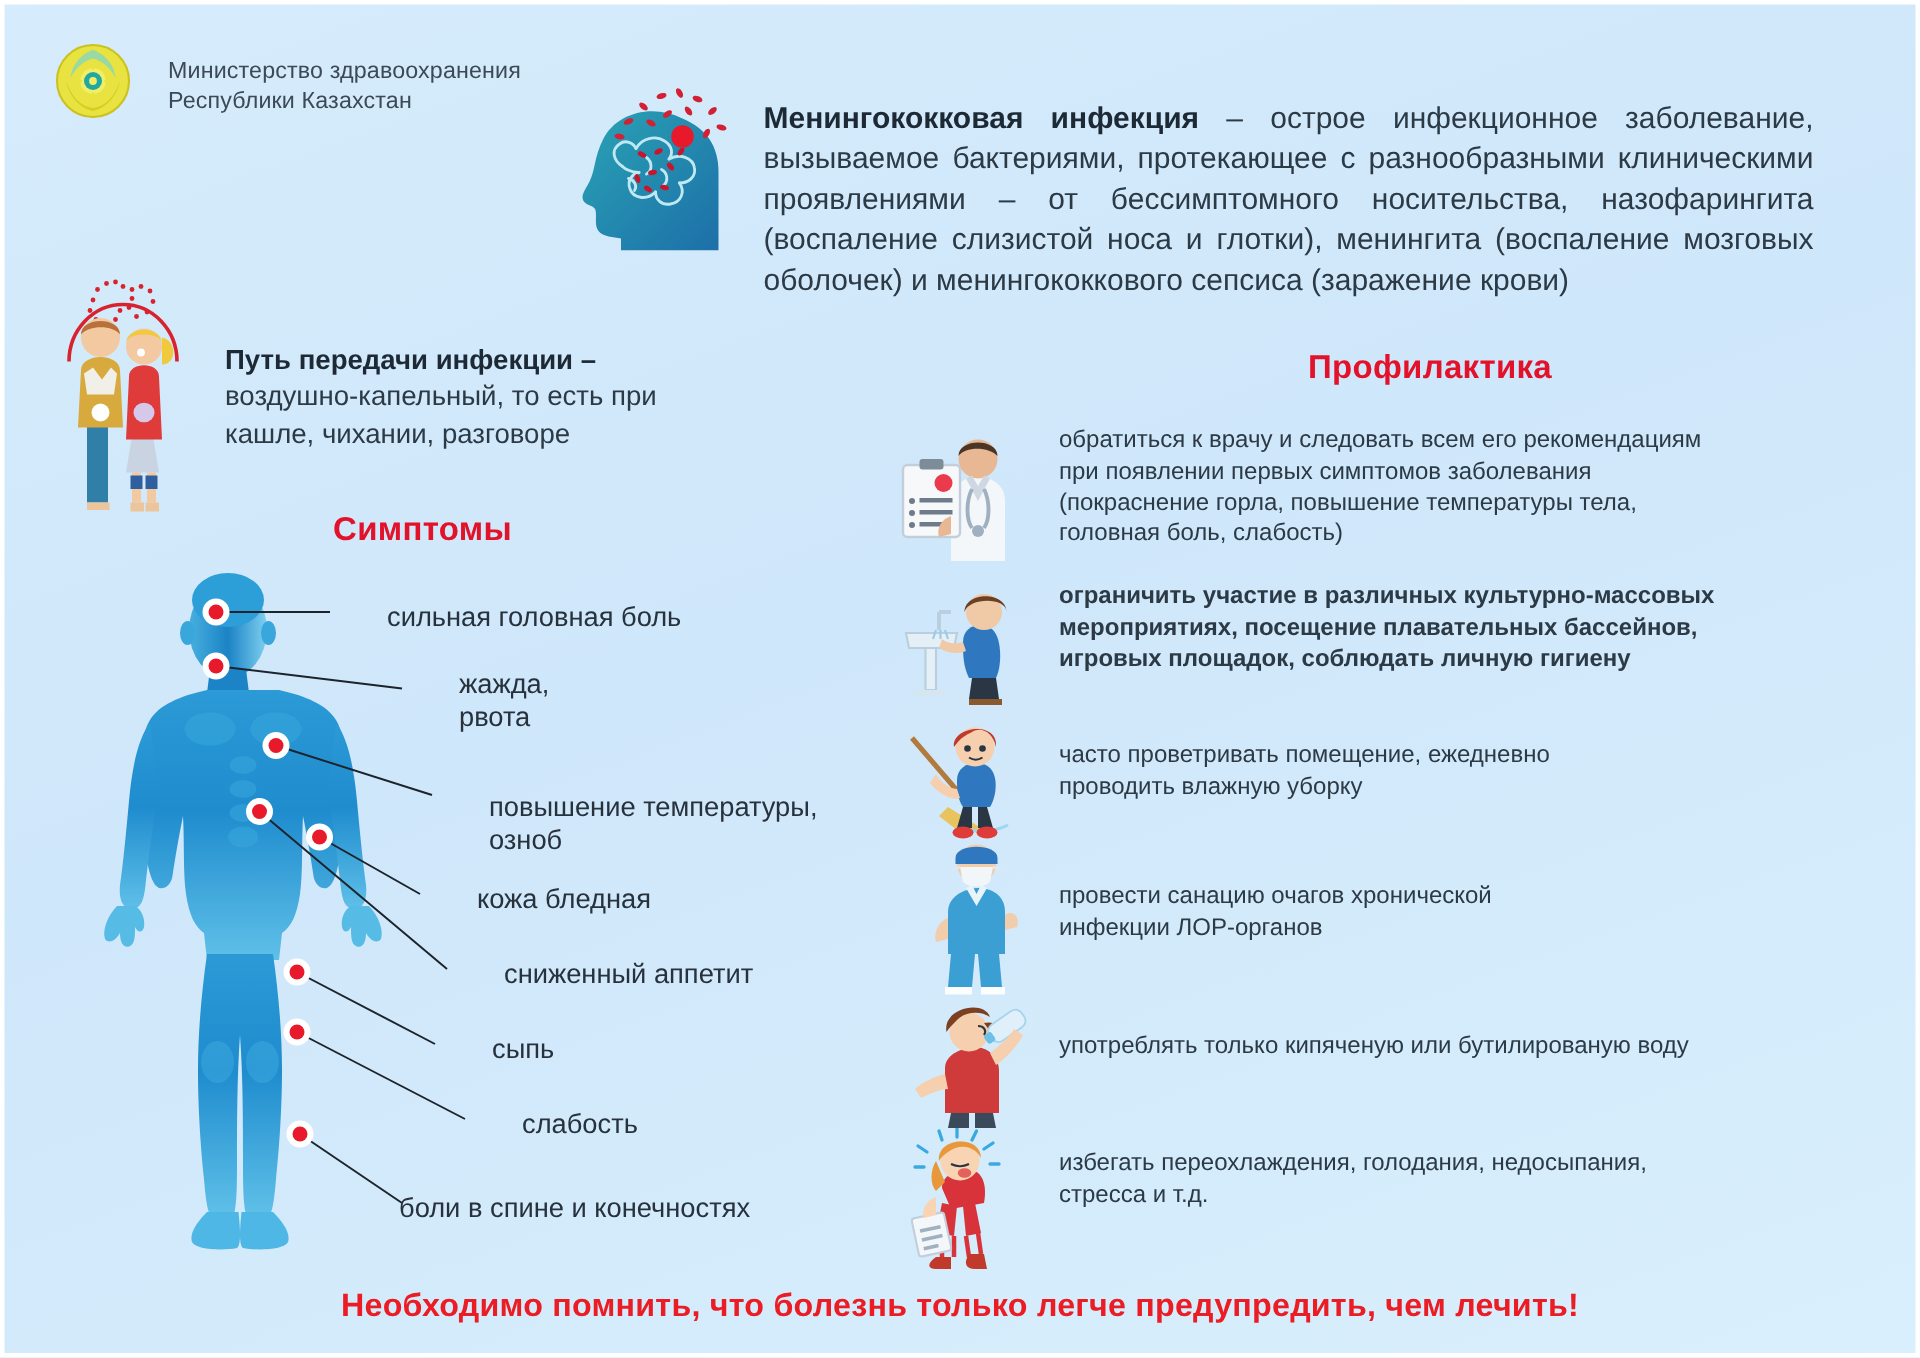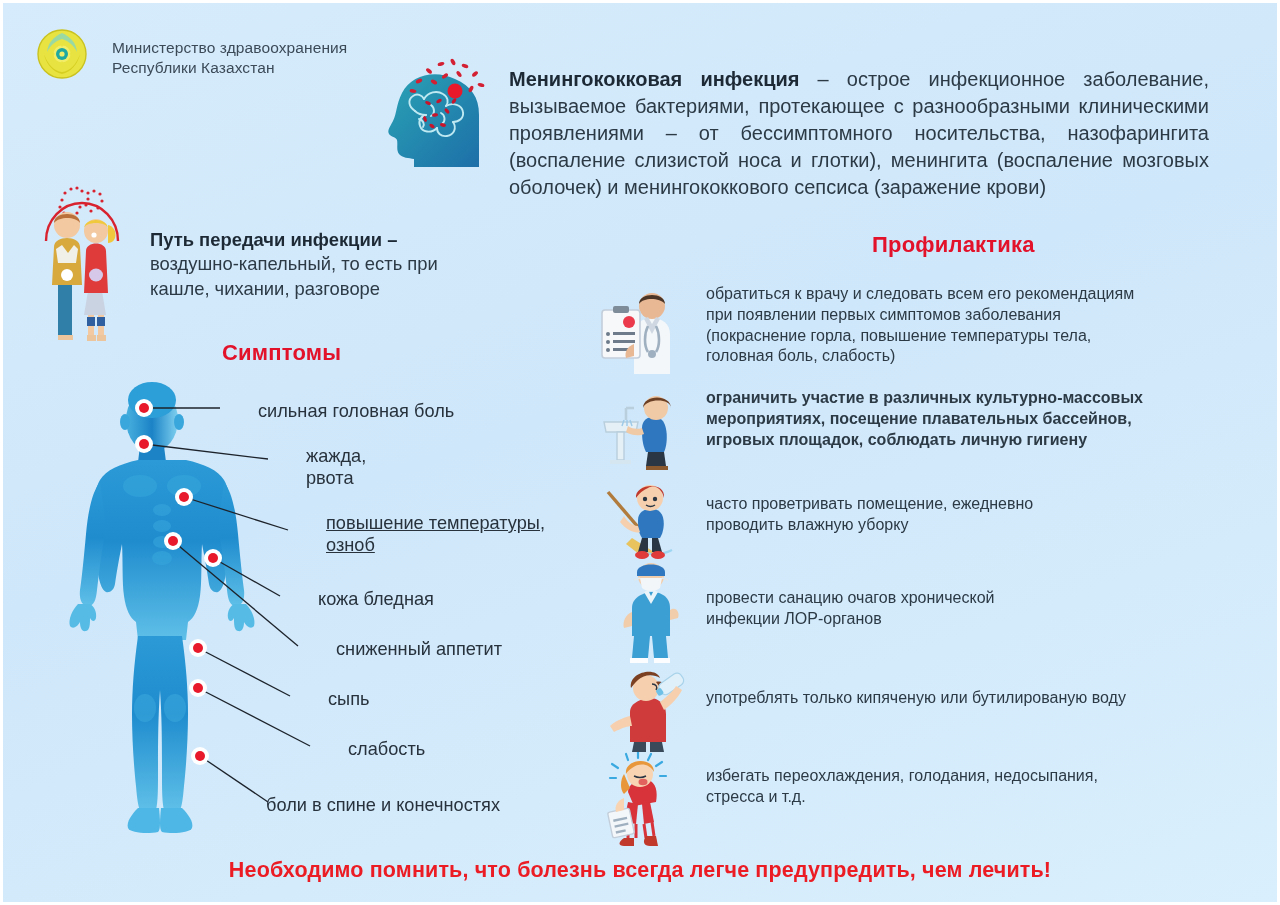--- a/index.html
+++ b/index.html
@@ -323,21 +323,21 @@
         <g>
             <circle cx="160" cy="378" r="9" fill="#fff"></circle>
             <circle cx="160" cy="378" r="5" fill="#e8192b"></circle>
           </g>
       </g>
     </svg>
 
     <div class="sym-label" style="left:218px; top:22px;">сильная головная боль</div>
     <div class="sym-label" style="left:266px; top:67px;">жажда,
 рвота</div>
-    <div class="sym-label" style="left:286px; top:134px;text-decoration:underline;">повышение температуры,
+    <div class="sym-label" style="left:286px; top:149px;">повышение температуры,
 озноб</div>
     <div class="sym-label" style="left:278px; top:210px;">кожа бледная</div>
     <div class="sym-label" style="left:296px; top:260px;">сниженный аппетит</div>
     <div class="sym-label" style="left:288px; top:310px;">сыпь</div>
     <div class="sym-label" style="left:308px; top:360px;">слабость</div>
     <div class="sym-label" style="left:226px; top:416px;text-align:right;">боли в спине и конечностях</div>
   </div>
 
   <div class="prev-item" style="left:598px; top:282px; width:660px; height:100px;">
     <div class="prev-icon">
@@ -496,15 +496,15 @@
           <rect x="16" y="72" width="14" height="2.4"></rect>
           <rect x="16" y="78" width="10" height="2.4"></rect>
         </g>
         <path d="M26 46 C20 48 16 54 18 60 L26 58Z" fill="#f8d4b2"></path>
       </svg>
     </div>
     <div class="prev-text" style="top:14px;">избегать переохлаждения, голодания, недосыпания,
 стресса и т.д.</div>
   </div>
 
-  <div class="footer">Необходимо помнить, что болезнь всегда легче предупредить, чем лечить!</div>
+  <div class="footer">Необходимо помнить, что болезнь только легче предупредить, чем лечить!</div>
 
 </div>
 
 </body></html>

